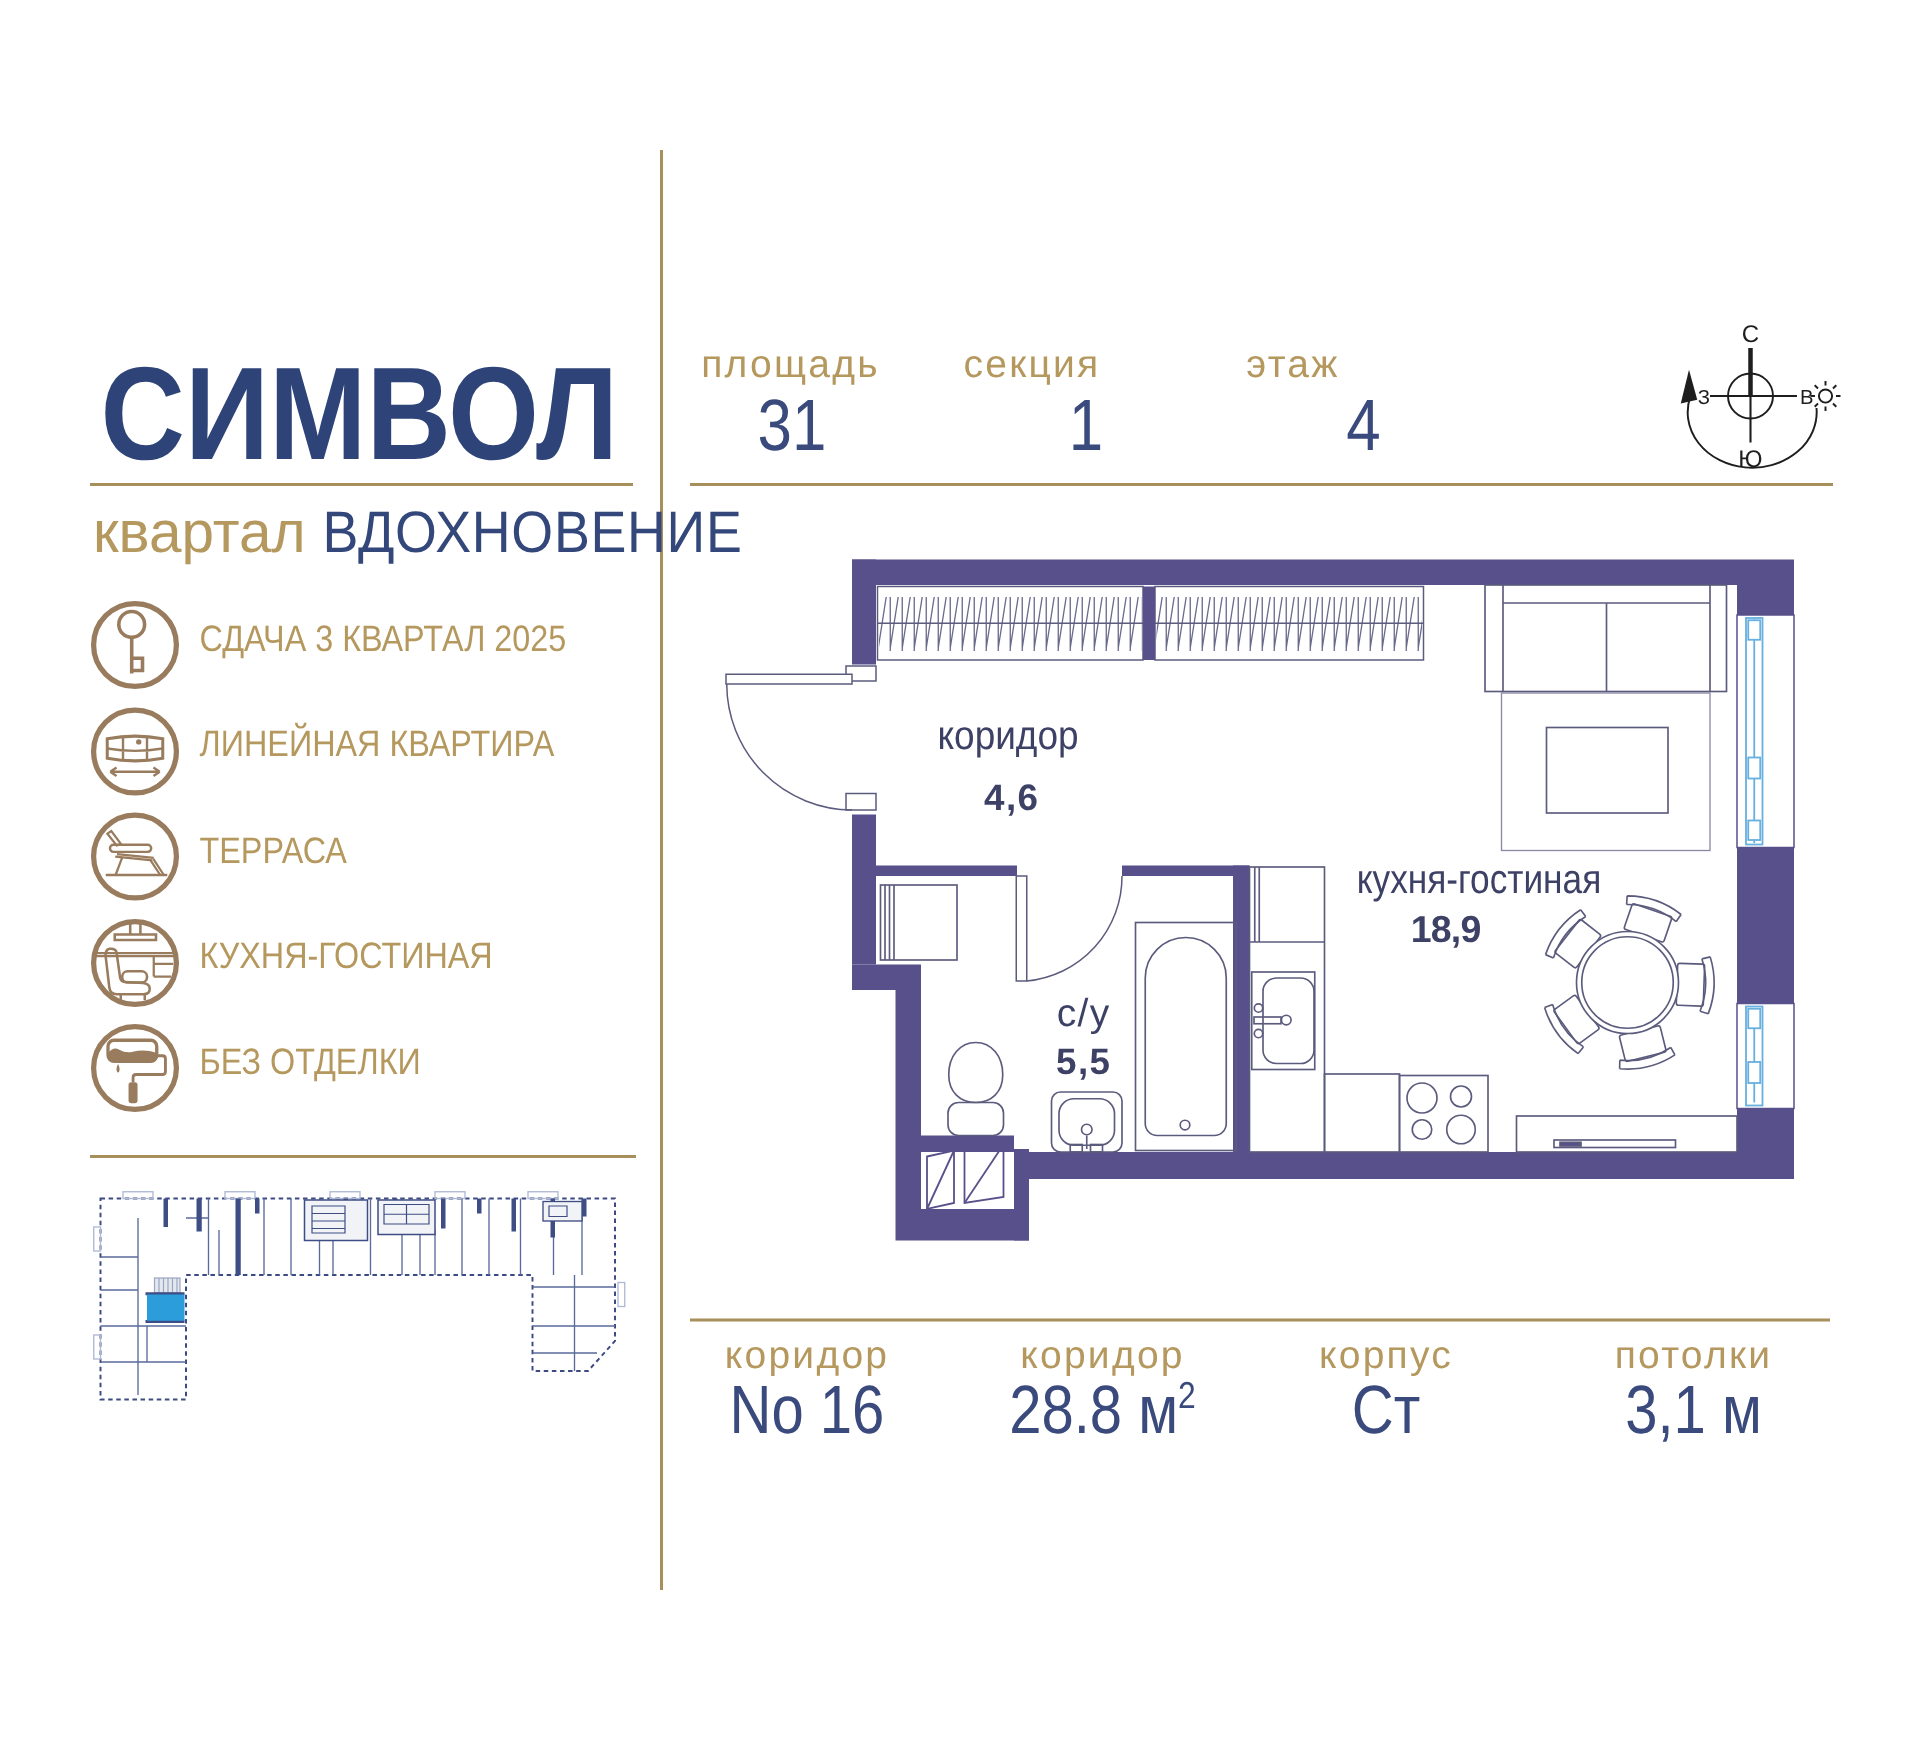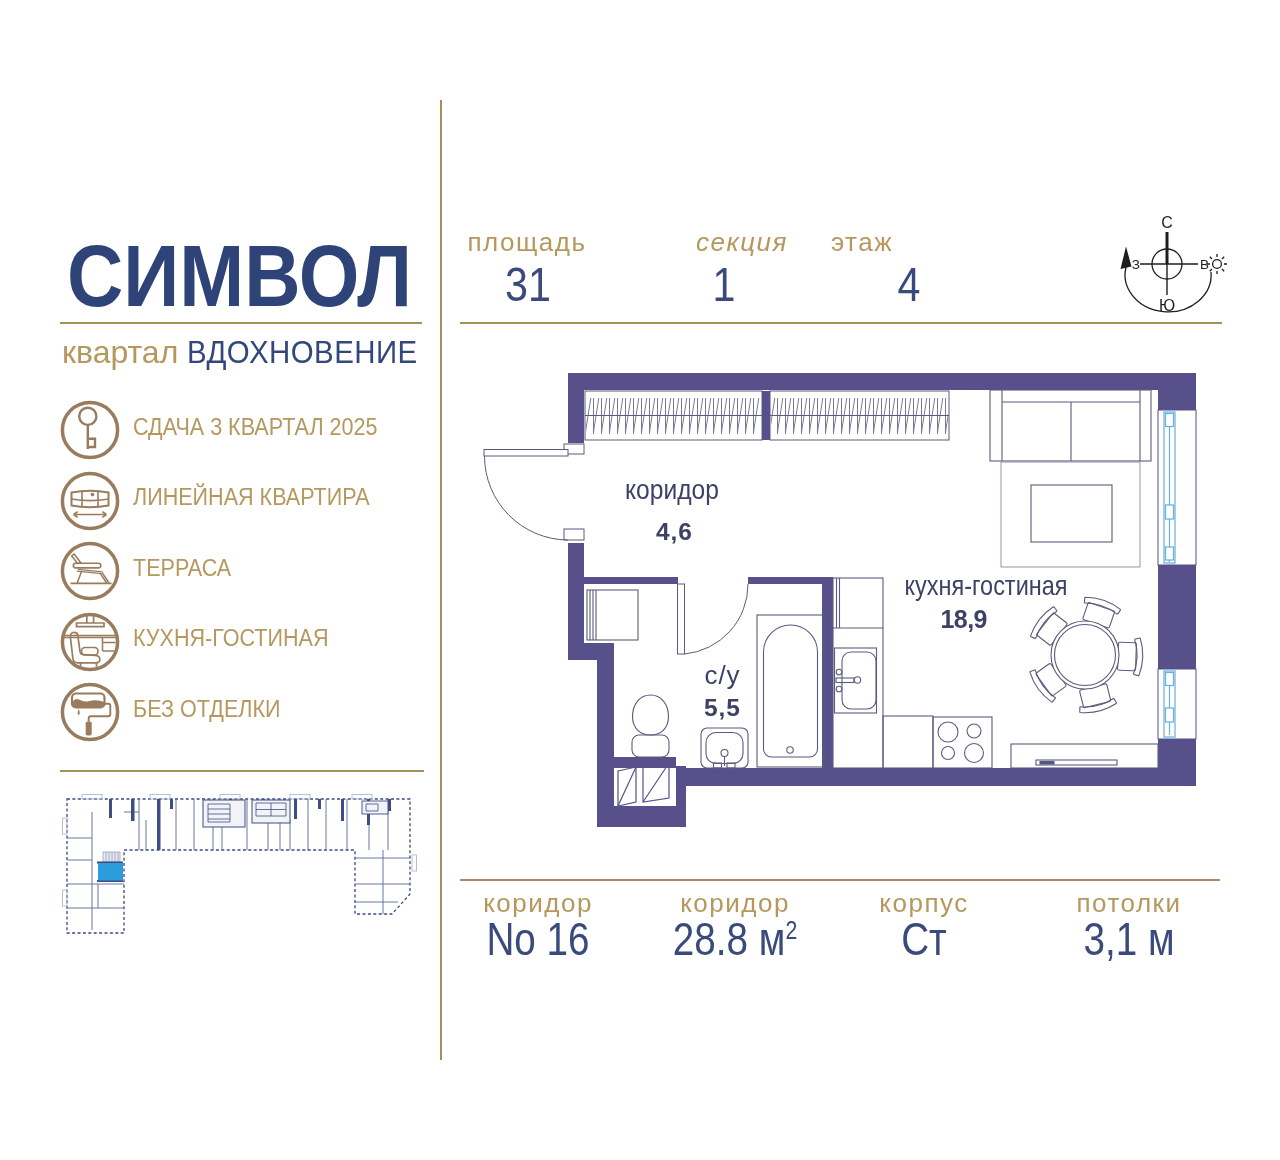--- a/index.html
+++ b/index.html
@@ -15,26 +15,26 @@
 <body>
 
 <div class="abs" style="left:0;top:0;width:1280px;height:1160px;"></div>
 
 <div class="abs" style="left:440px;top:100px;width:1.5px;height:960px;background:#a68f5a;"></div>
 
 <div class="abs" style="left:67px;top:225px;font-size:88px;font-weight:bold;color:#2e4377;letter-spacing:0;transform:scaleX(0.886);transform-origin:left top;white-space:nowrap;">СИМВОЛ</div>
 
 <div class="abs" style="left:60px;top:322px;width:362px;height:1.5px;background:#a68f5a;"></div>
 
-<div class="abs" style="left:62px;top:334px;font-size:32px;white-space:nowrap;text-align:center;"><span class="gold">квартал</span> <span style="color:#33477b;letter-spacing:0.5px;display:inline-block;transform:scaleX(0.92);transform-origin:left center;">ВДОХНОВЕНИЕ</span></div>
+<div class="abs" style="left:62px;top:334px;font-size:39px;white-space:nowrap;text-align:center;"><span class="gold">квартал</span> <span style="color:#33477b;letter-spacing:0.5px;display:inline-block;transform:scaleX(0.92);transform-origin:left center;">ВДОХНОВЕНИЕ</span></div>
 
 <div class="abs lbl" style="left:457px;top:227px;width:140px;">площадь</div>
 <div class="abs val" style="left:458px;top:255.5px;width:140px;">31</div>
 
-<div class="abs lbl" style="left:672px;top:227px;width:140px;font-style:italic;">секция</div>
+<div class="abs lbl" style="left:618px;top:227px;width:140px;">секция</div>
 <div class="abs val" style="left:654px;top:255.5px;width:140px;">1</div>
 
 <div class="abs lbl" style="left:792px;top:227px;width:140px;">этаж</div>
 <div class="abs val" style="left:839px;top:255.5px;width:140px;">4</div>
 
 <div class="abs" style="left:460px;top:322px;width:762px;height:1.5px;background:#a68f5a;"></div>
 
 <div class="abs" style="left:60px;top:770px;width:364px;height:1.5px;background:#a68f5a;"></div>
 
 <div class="abs" style="left:460px;top:879px;width:760px;height:1.5px;background:#a68f5a;"></div>

